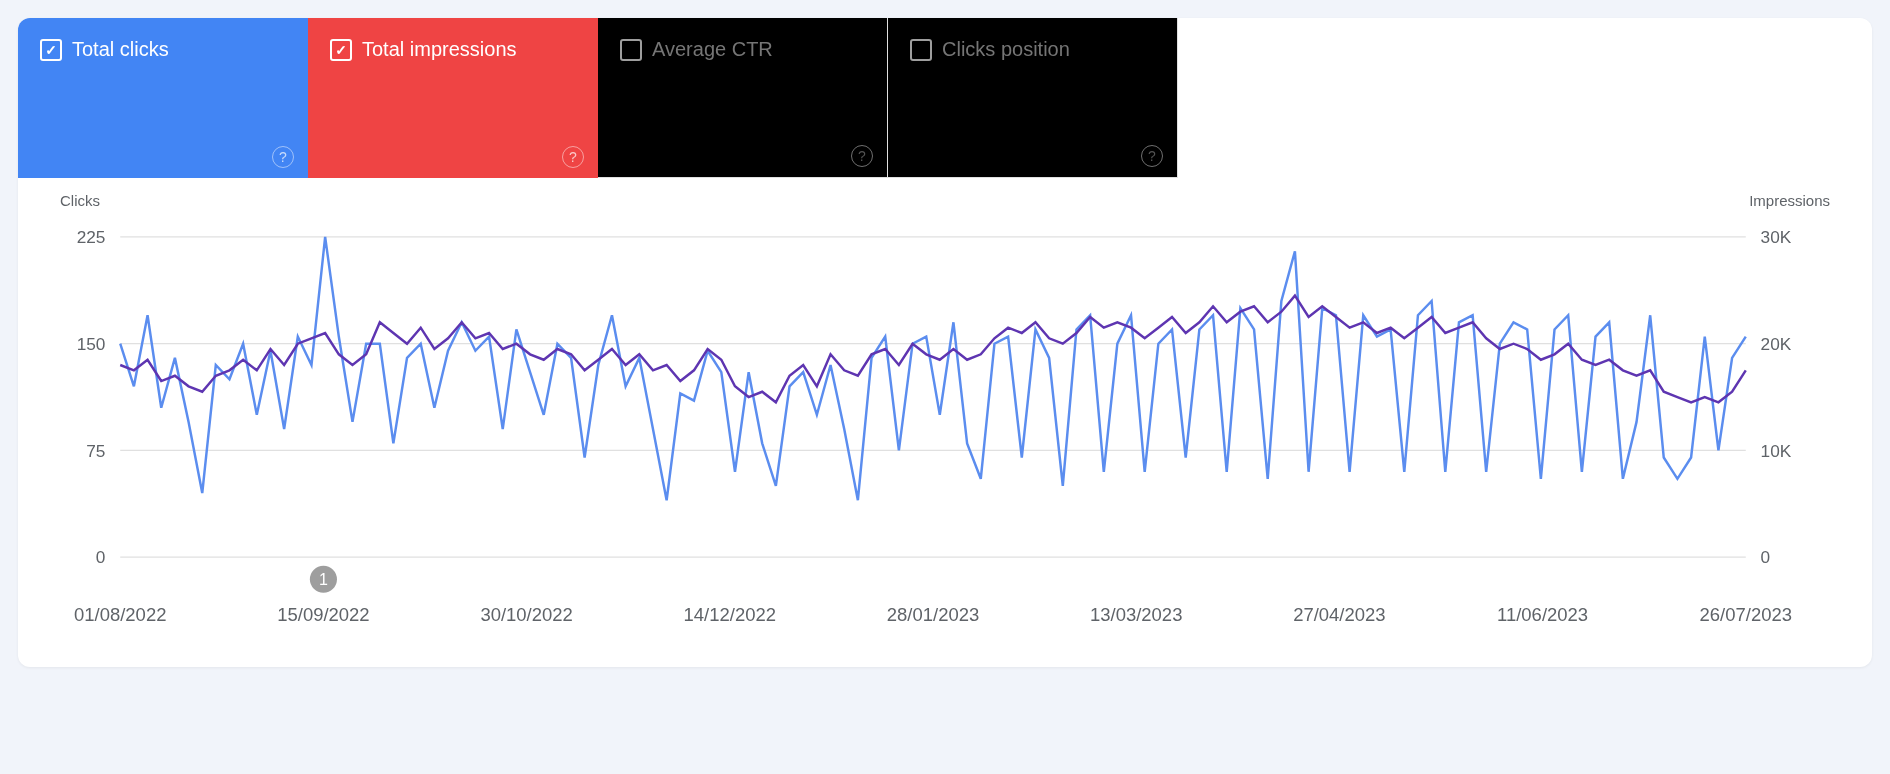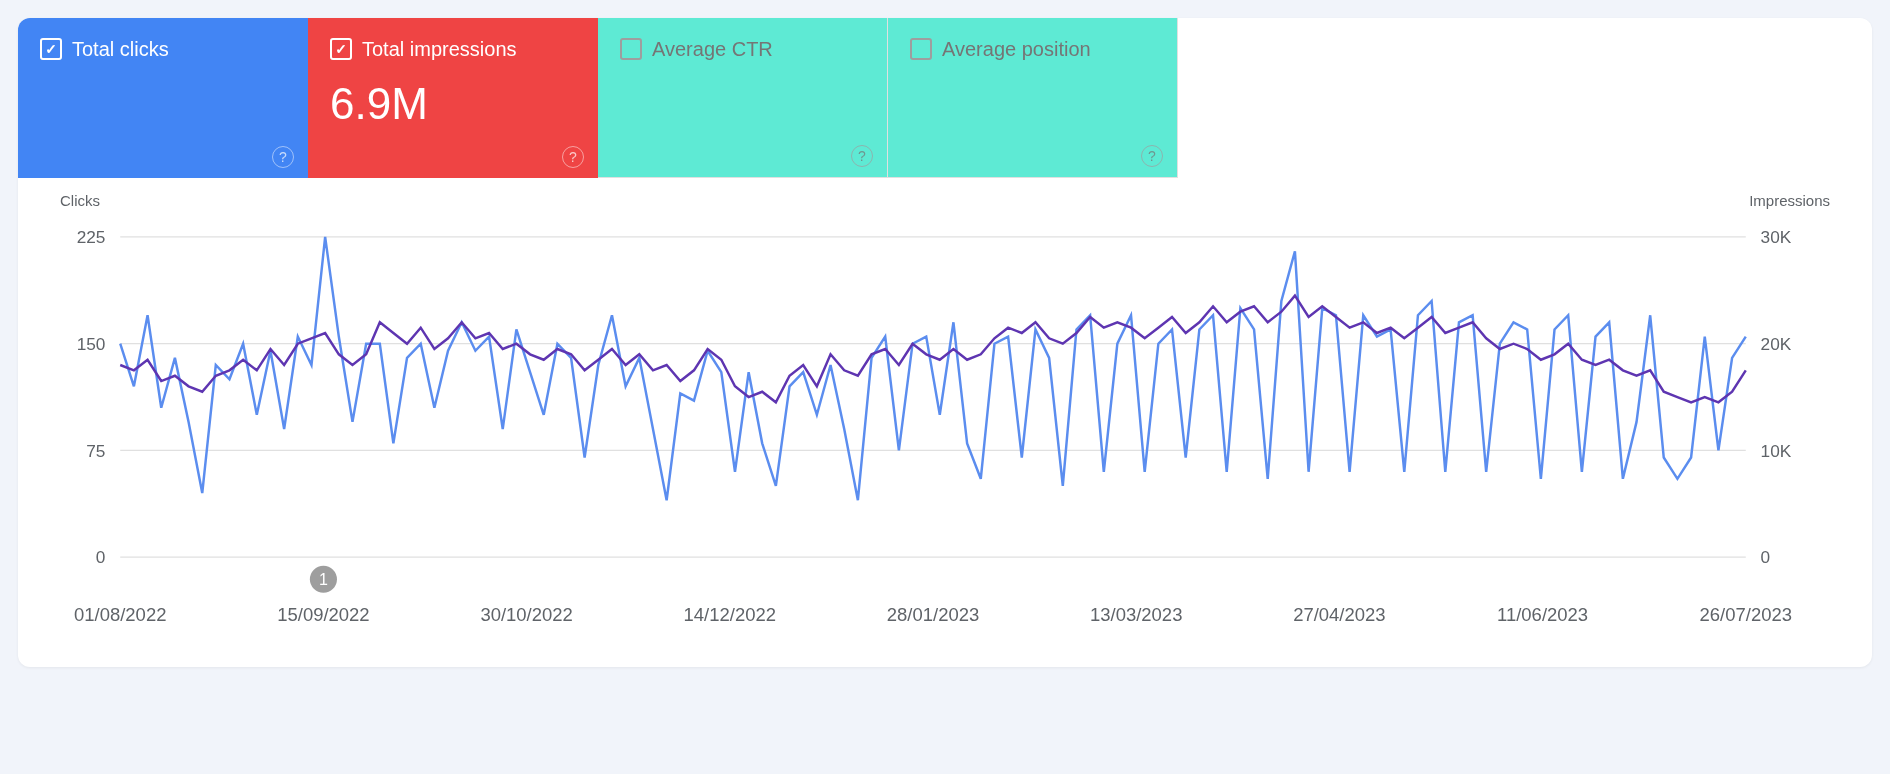--- a/index.html
+++ b/index.html
@@ -18,22 +18,22 @@
   .metric {
     position:relative;
     width: 290px;
     height: 160px;
     padding: 20px 22px 18px 22px;
     cursor:pointer;
     border-right:1px solid #e0e0e0;
   }
   .metric.blue  { background:#4285f4; color:#fff; border-right:none; }
   .metric.purple{ background:#ef4444; color:#fff; border-right:none; }
-  .metric.white { background:#5eead4; color:#757575; border:1px solid #e0e0e0; border-left:none; border-top:none; }
-  .metric .label-row { display:flex; gap:10px; font-size:20px; font-weight:400; }
+  .metric.white { background:#000000; color:#757575; border:1px solid #e0e0e0; border-left:none; border-top:none; }
+  .metric .label-row { display:flex; align-items:center; gap:10px; font-size:20px; font-weight:400; }
   .metric .value { font-size:44px; font-weight:400; margin-top:18px; }
   .metric .help {
     position:absolute; right:14px; bottom:10px;
     width:22px; height:22px; border-radius:50%;
     display:flex; align-items:center; justify-content:center;
     font-size:14px; opacity:0.7;
   }
   .metric.blue .help, .metric.purple .help { border:1.5px solid rgba(255,255,255,0.7); color:#fff; }
   .metric.white .help { border:1.5px solid #9e9e9e; color:#757575; }
   .cb {
@@ -68,36 +68,35 @@
         <span>Total clicks</span>
       </div>
       <div class="help">?</div>
     </div>
 
     <div class="metric purple">
       <div class="label-row">
         <span class="cb checked-light"></span>
         <span>Total impressions</span>
       </div>
-      <div class="value">6.9M</div>
       <div class="help">?</div>
     </div>
 
     <div class="metric white">
       <div class="label-row">
         <span class="cb unchecked"></span>
         <span>Average CTR</span>
       </div>
       <div class="help">?</div>
     </div>
 
     <div class="metric white">
       <div class="label-row">
         <span class="cb unchecked"></span>
-        <span>Average position</span>
+        <span>Clicks position</span>
       </div>
       <div class="help">?</div>
     </div>
 
   </div>
 
   <div class="chart-wrap">
     <div class="axis-title left">Clicks</div>
     <div class="axis-title right">Impressions</div>
 

